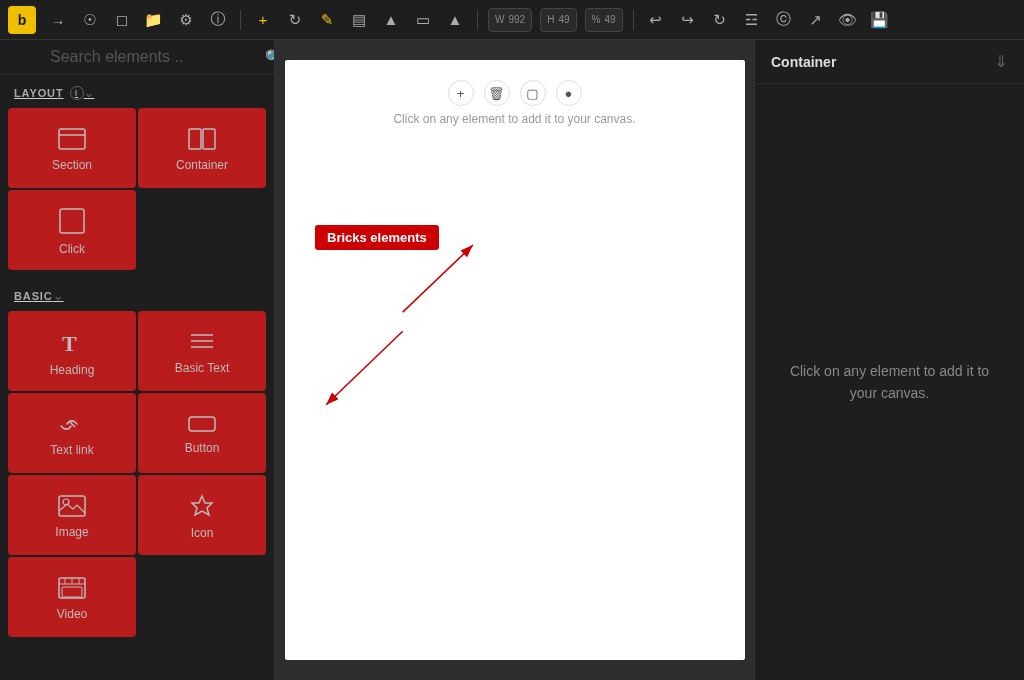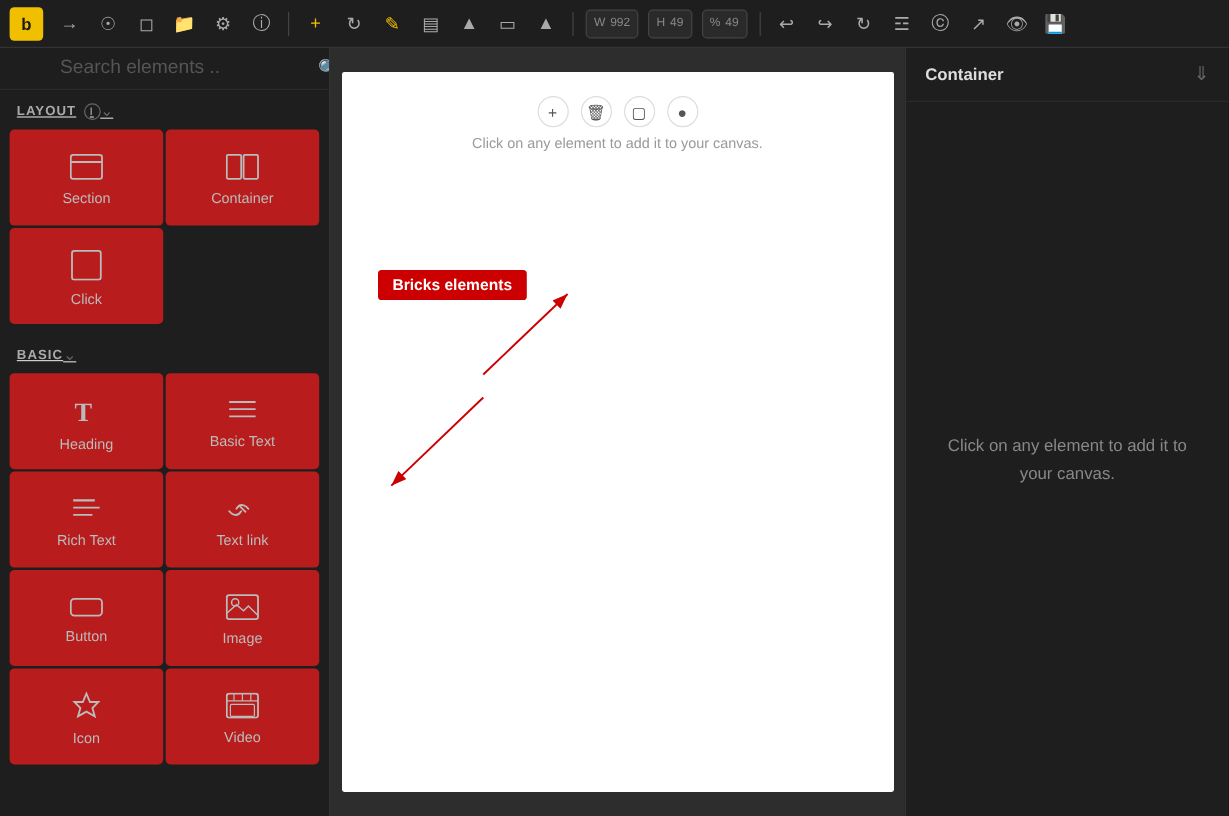--- a/index.html
+++ b/index.html
@@ -355,30 +355,20 @@
         <div class="element-icon">
           <svg width="26" height="22" viewBox="0 0 26 22">
               <line x1="2" y1="4" x2="24" y2="4" stroke="#bbb" stroke-width="1.5"></line>
               <line x1="2" y1="10" x2="24" y2="10" stroke="#bbb" stroke-width="1.5"></line>
               <line x1="2" y1="16" x2="24" y2="16" stroke="#bbb" stroke-width="1.5"></line>
             </svg>
         </div>
         <span class="element-label">Basic Text</span>
       </div>
 
-      <div class="element-item">
-        <div class="element-icon">
-          <svg width="26" height="22" viewBox="0 0 26 22">
-              <line x1="2" y1="4" x2="20" y2="4" stroke="#bbb" stroke-width="2"></line>
-              <line x1="2" y1="10" x2="24" y2="10" stroke="#bbb" stroke-width="1.5"></line>
-              <line x1="2" y1="16" x2="18" y2="16" stroke="#bbb" stroke-width="1.5"></line>
-            </svg>
-        </div>
-        <span class="element-label">Rich Text</span>
-      </div>
 
       <div class="element-item">
         <div class="element-icon">
           <svg width="26" height="22" viewBox="0 0 26 22">
               <path d="M8 11 Q11 6 16 9 L18 11" fill="none" stroke="#bbb" stroke-width="1.5" stroke-linecap="round"></path>
               <path d="M12 13 Q9 18 4 15 L2 13" fill="none" stroke="#bbb" stroke-width="1.5" stroke-linecap="round"></path>
               <line x1="10" y1="8" x2="16" y2="14" stroke="#bbb" stroke-width="1.5"></line>
             </svg>
         </div>
         <span class="element-label">Text link</span>

